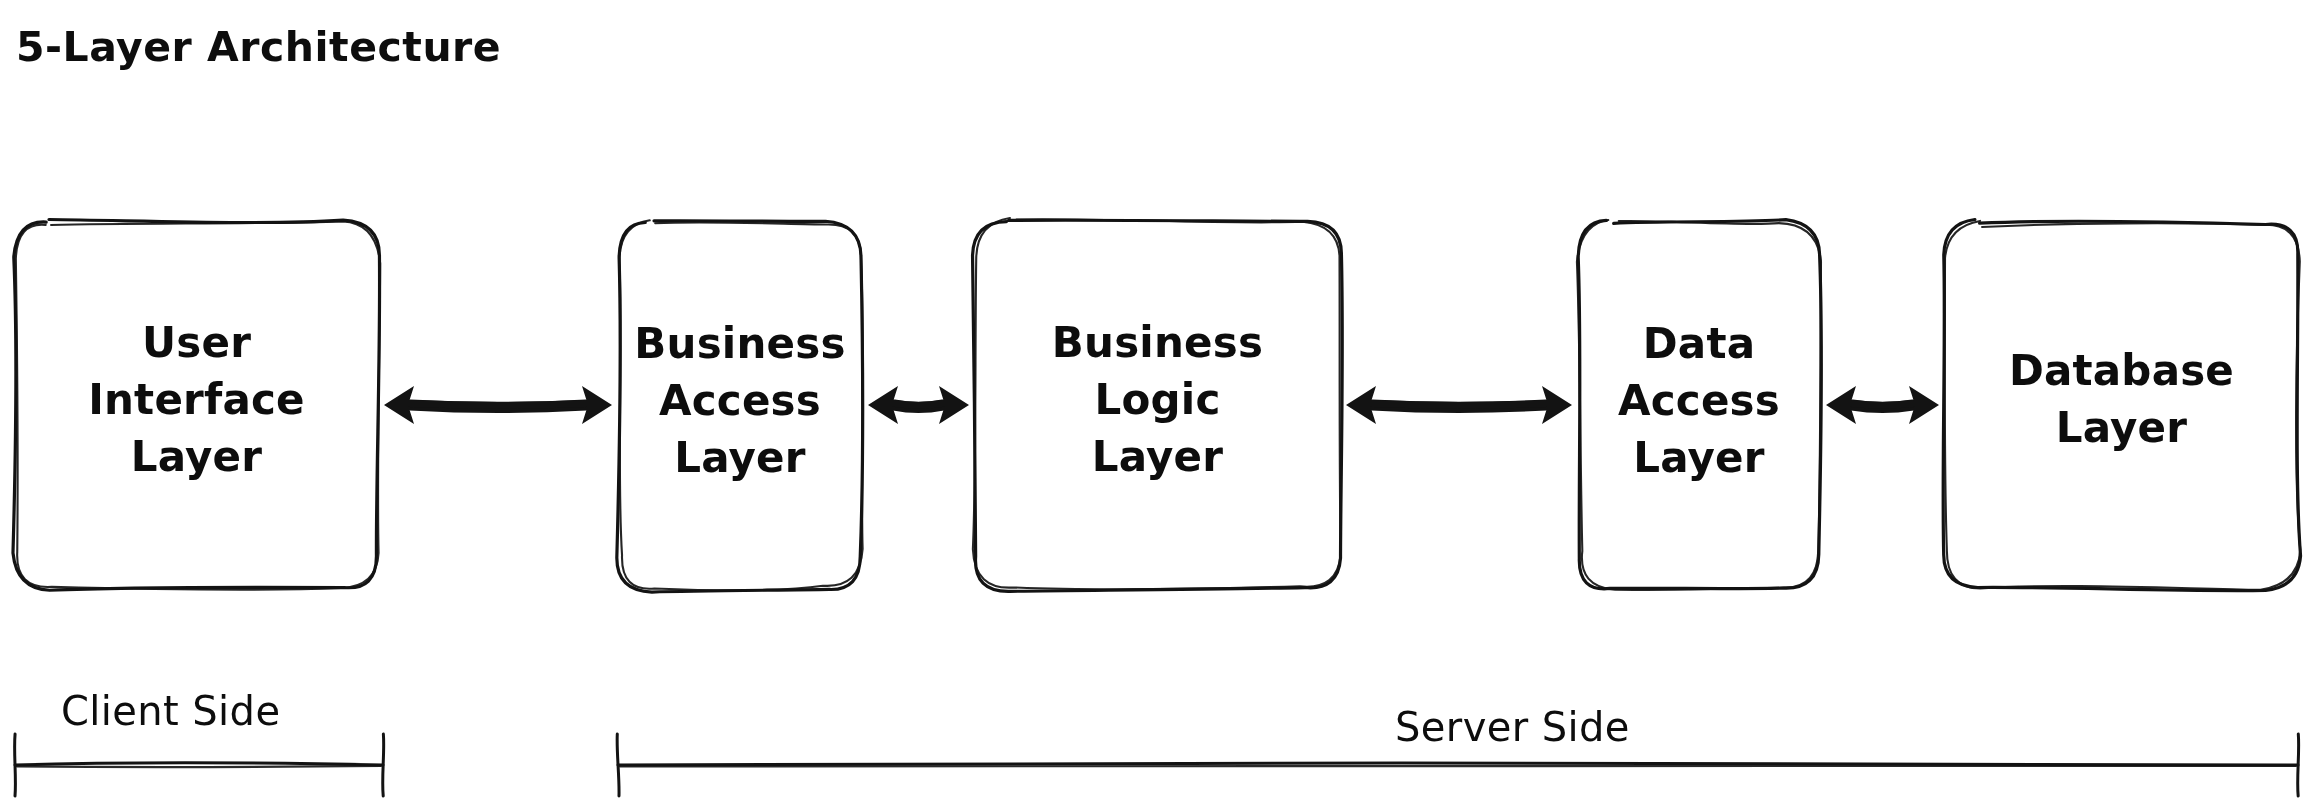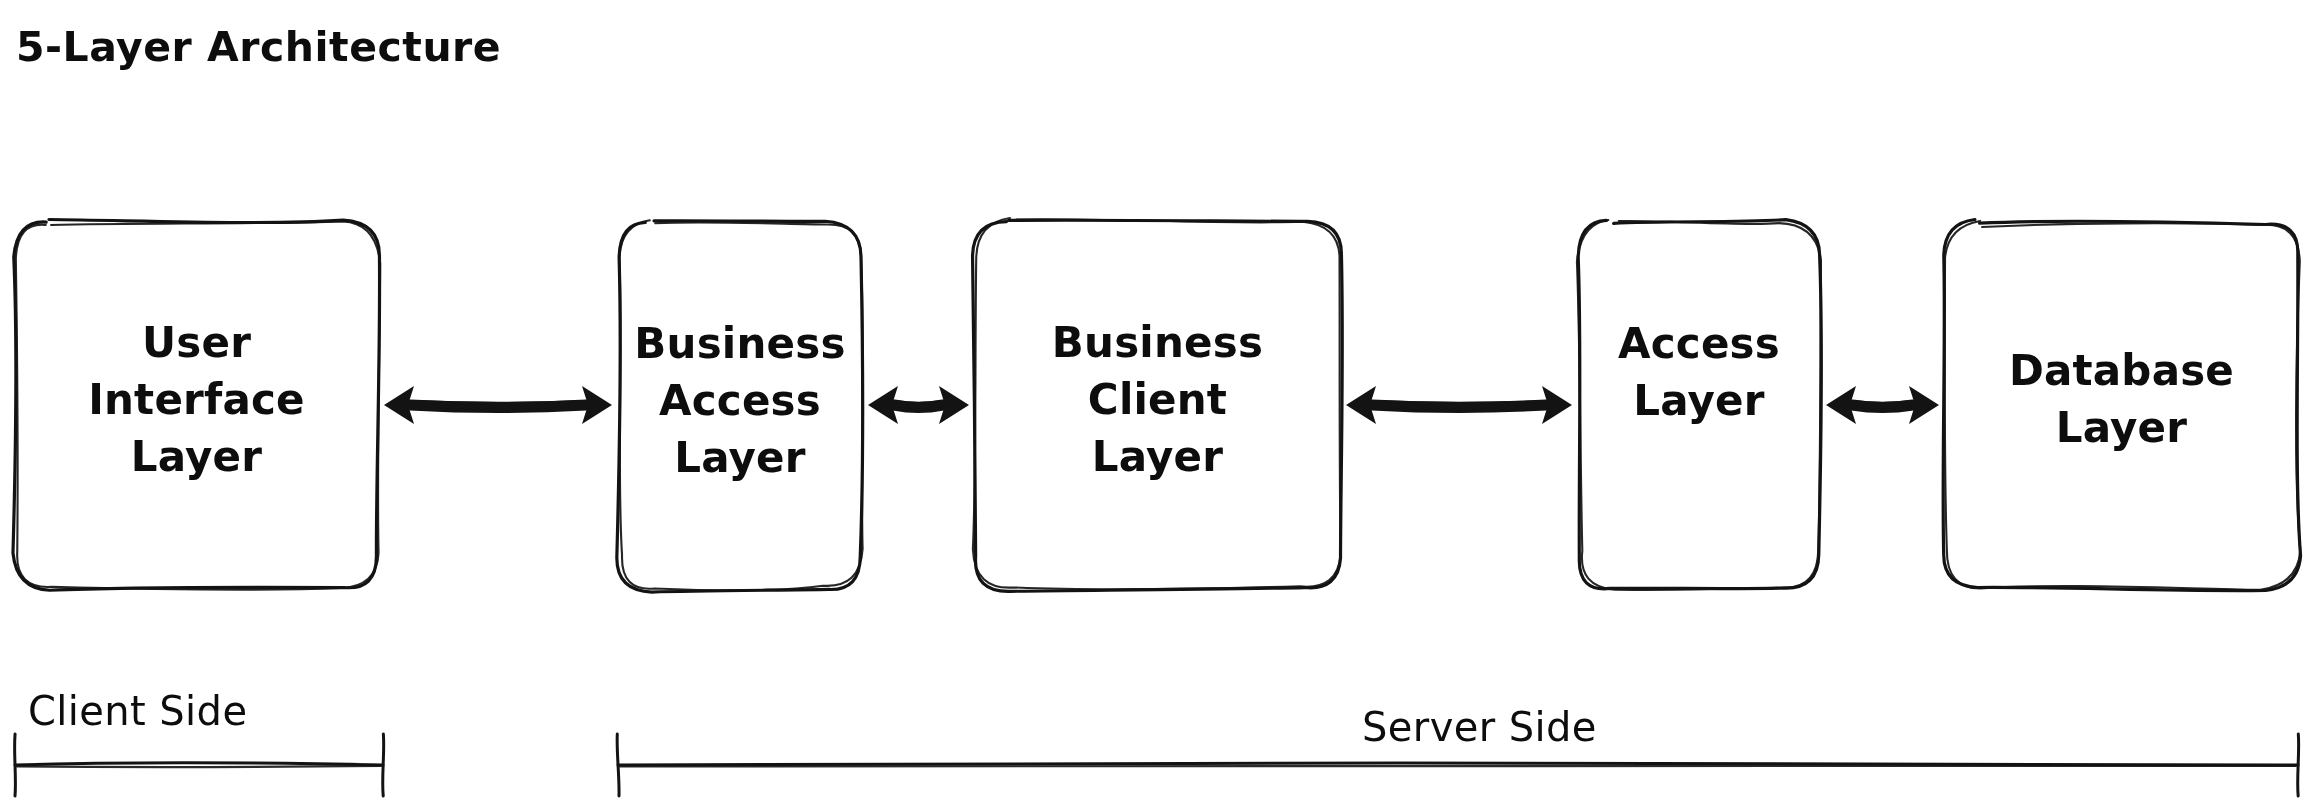--- a/index.html
+++ b/index.html
@@ -48,20 +48,21 @@
   }
   .box-label {
     font-size: 42px;
     font-weight: 700;
     letter-spacing: 0.2px;
   }
   .side-label {
     font-size: 40px;
     font-weight: 400;
     letter-spacing: 0.4px;
+    margin-left: 33px;
   }
   .line { display: block; }
 </style>
 </head>
 <body>
 
 <div id="canvas">
 
   <div class="txt" id="page-title">5-Layer Architecture</div>
 
@@ -98,20 +99,20 @@
       <path d="M 383.3633119026199 734 C 384.8 752.6, 381.4 777.4, 383.2168443319388 796" fill="none" stroke="#131313" stroke-width="3" stroke-linecap="round" stroke-linejoin="round" opacity="1"></path>
       <path d="M 618 765 C 1122 761.8, 1827.6 762.8, 2298 765" fill="none" stroke="#131313" stroke-width="3" stroke-linecap="round" stroke-linejoin="round" opacity="1"></path>
       <path d="M 620 766.4 C 1222.8 767.6, 1794 767, 2296 765.8" fill="none" stroke="#131313" stroke-width="2.2" stroke-linecap="round" stroke-linejoin="round" opacity="0.9"></path>
       <path d="M 617.283756332472 734 C 616.4 752.6, 619.6 777.4, 618.9814438461326 796" fill="none" stroke="#131313" stroke-width="3" stroke-linecap="round" stroke-linejoin="round" opacity="1"></path>
       <path d="M 2298.290119822137 734 C 2299.8 752.6, 2296.4 777.4, 2298.169078631792 796" fill="none" stroke="#131313" stroke-width="3" stroke-linecap="round" stroke-linejoin="round" opacity="1"></path>
     </svg>
 
   <div id="text-layer">
       <div class="txt box-label" style="left: -103.5px; width: 600px; top: 313.5px;"><span class="line" style="line-height: 57px;">User</span><span class="line" style="line-height: 57px;">Interface</span><span class="line" style="line-height: 57px;">Layer</span></div>
       <div class="txt box-label" style="left: 440px; width: 600px; top: 314.5px;"><span class="line" style="line-height: 57px;">Business</span><span class="line" style="line-height: 57px;">Access</span><span class="line" style="line-height: 57px;">Layer</span></div>
-      <div class="txt box-label" style="left: 857.5px; width: 600px; top: 313.5px;"><span class="line" style="line-height: 57px;">Business</span><span class="line" style="line-height: 57px;">Client</span><span class="line" style="line-height: 57px;">Layer</span></div>
-      <div class="txt box-label" style="left: 1399px; width: 600px; top: 314.5px;"><span class="line" style="line-height: 57px;">Access</span><span class="line" style="line-height: 57px;">Layer</span></div>
+      <div class="txt box-label" style="left: 857.5px; width: 600px; top: 313.5px;"><span class="line" style="line-height: 57px;">Business</span><span class="line" style="line-height: 57px;">Logic</span><span class="line" style="line-height: 57px;">Layer</span></div>
+      <div class="txt box-label" style="left: 1399px; width: 600px; top: 314.5px;"><span class="line" style="line-height: 57px;">Data</span><span class="line" style="line-height: 57px;">Access</span><span class="line" style="line-height: 57px;">Layer</span></div>
       <div class="txt box-label" style="left: 1821.5px; width: 600px; top: 342px;"><span class="line" style="line-height: 57px;">Database</span><span class="line" style="line-height: 57px;">Layer</span></div>
       <div class="txt side-label" style="left: 28px; top: 684px; text-align: left;">Client Side</div>
       <div class="txt side-label" style="left: 1362px; top: 700px; text-align: left;">Server Side</div>
     </div>
 
 </div>
 
 </body></html>

